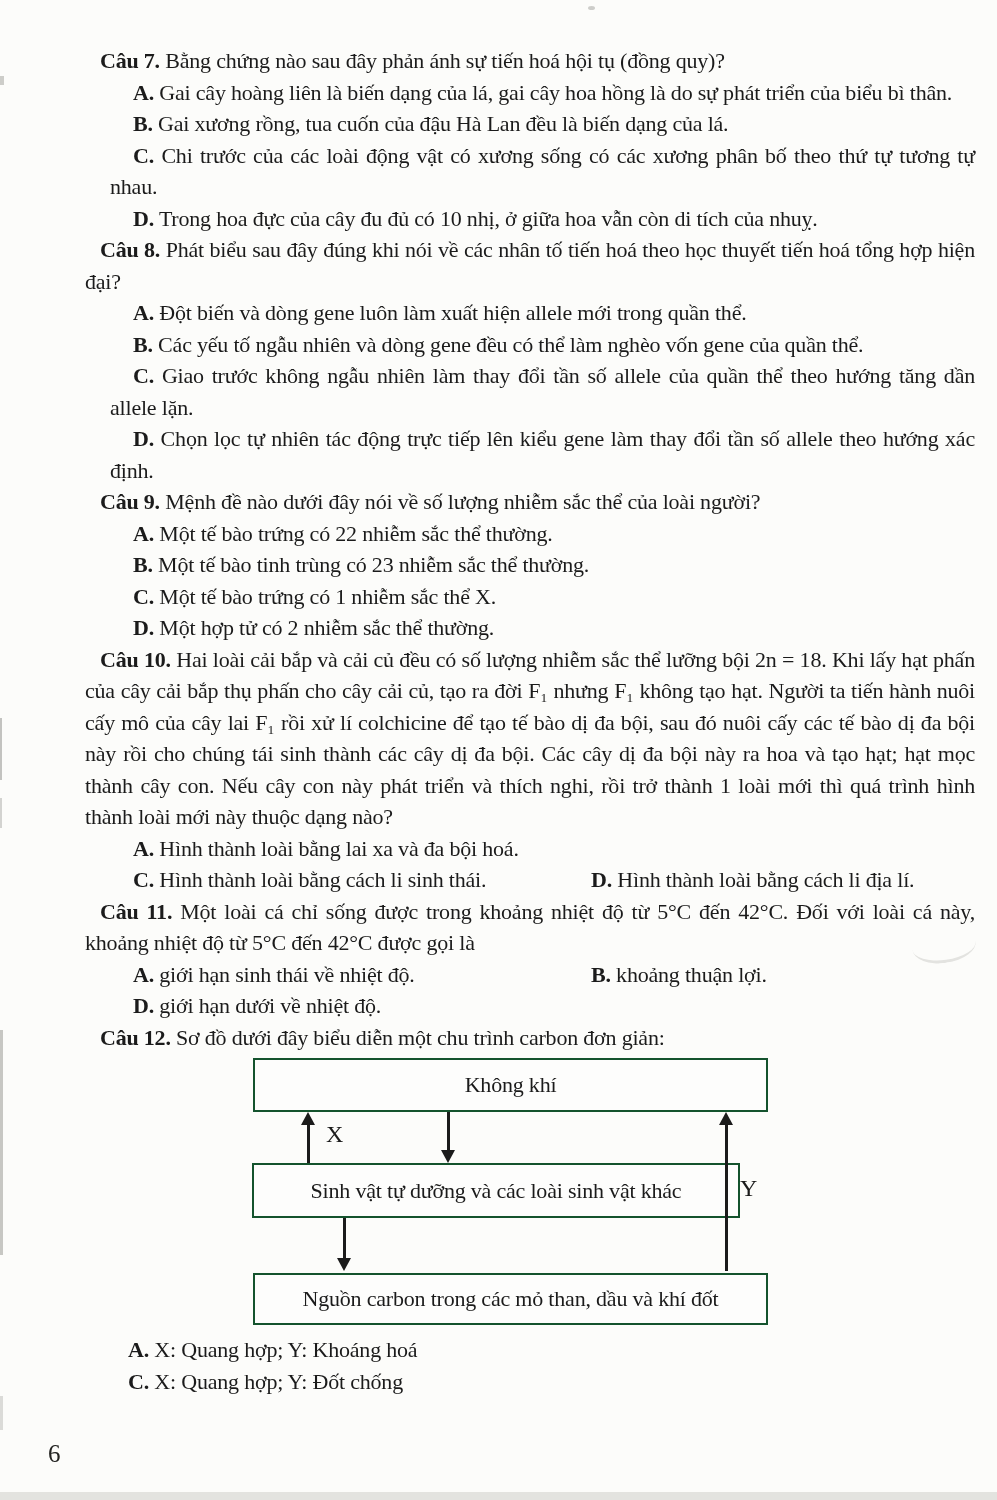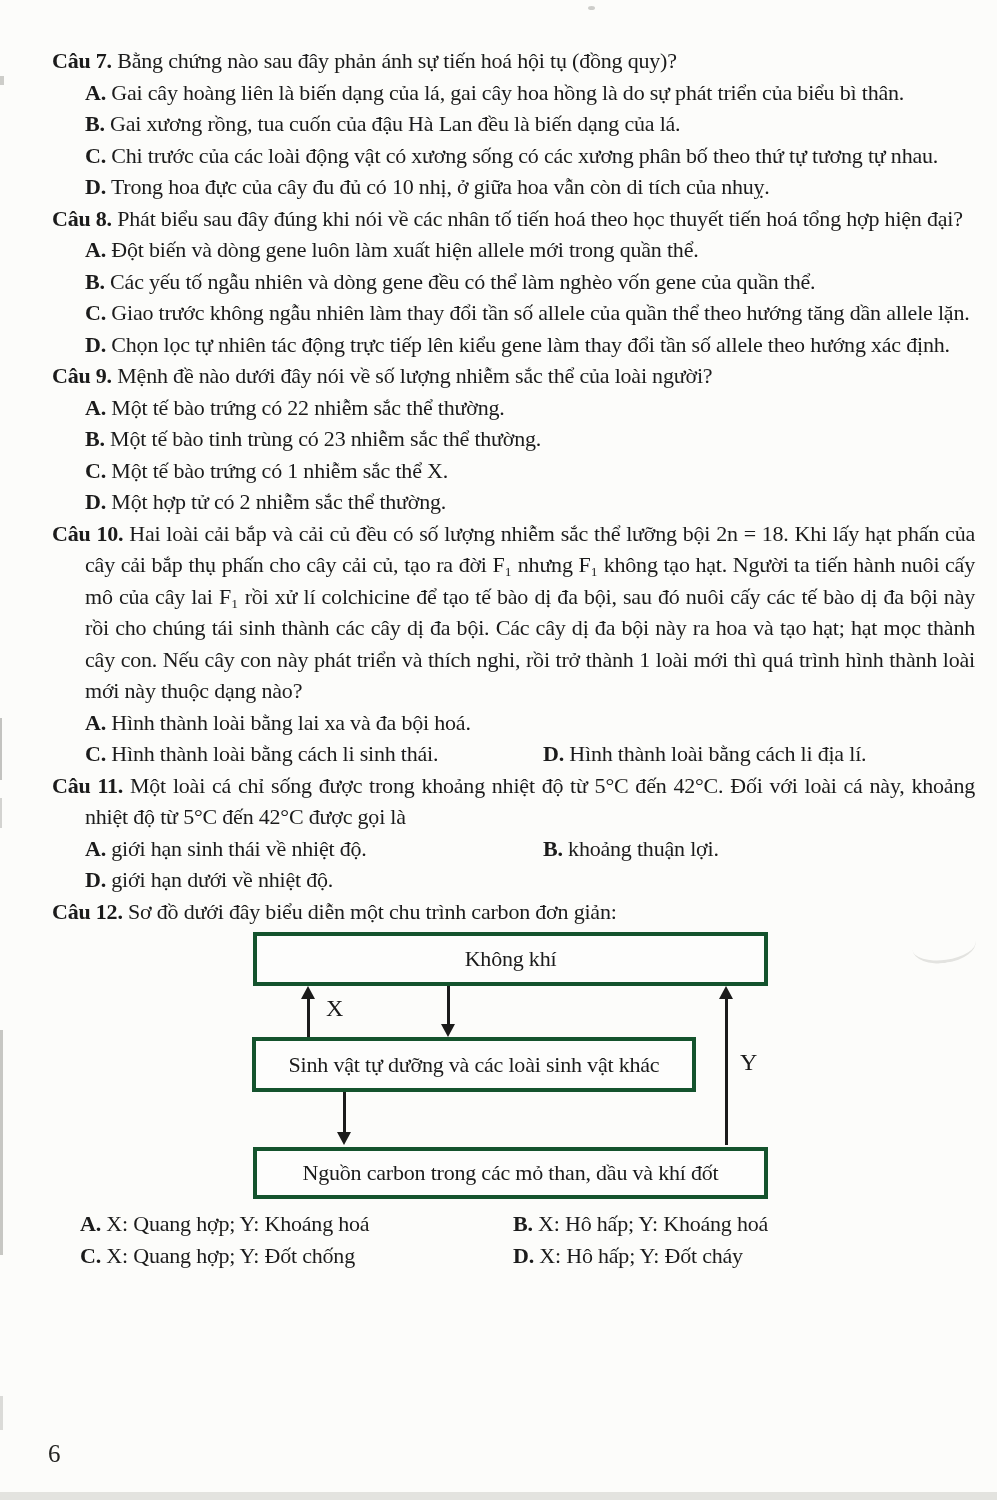--- a/index.html
+++ b/index.html
@@ -20,21 +20,21 @@
     color: #1b1b1b;
   }
   .content {
     position: absolute;
     left: 52px;
     top: 45px;
     width: 923px;
     text-align: justify;
   }
   p { margin: 0; }
-  b { font-weight: bold; }
+  b { font-weight: bold; margin-left: 48px; }
 
   
   .q { padding-left: 33px; text-indent: -33px; }
 
   
   .opt { padding-left: 58px; text-indent: -25px; }
 
   
   .optrow { display: flex; padding-left: 33px; }
   .optrow .oc { text-indent: 0; }
@@ -49,29 +49,29 @@
   .diagram {
     position: relative;
     width: 730px;
     height: 265px;
     margin: 5px 0 11px 148px;
     text-align: center;
     text-indent: 0;
   }
   .dbox {
     position: absolute;
-    border: 4px solid #14532d;
+    border: 2px solid #14532d;
     background: #fdfdfc;
     display: flex;
     align-items: center;
     justify-content: center;
     box-sizing: border-box;
   }
   .box-air    { left: 53px; top: 0;     width: 515px; height: 54px; }
-  .box-org    { left: 52px; top: 105px; width: 444px; height: 55px; }
+  .box-org    { left: 52px; top: 105px; width: 488px; height: 55px; }
   .box-src    { left: 53px; top: 215px; width: 515px; height: 52px; }
   .vline { position: absolute; width: 3px; background: #1b1b1b; }
   .ah-up, .ah-down {
     position: absolute;
     width: 0; height: 0;
     border-left: 7px solid transparent;
     border-right: 7px solid transparent;
   }
   .ah-up   { border-bottom: 13px solid #1b1b1b; }
   .ah-down { border-top: 13px solid #1b1b1b; }
@@ -242,33 +242,25 @@
       <div class="vline" style="left:525px; top:66px; height:147px;"></div>
       <div class="ah-up" style="left:519px; top:54px;"></div>
       <div class="dlabel" style="left:540px; top:116px;">Y</div>
     </div>
 
     <div class="optrow q12row">
       <p class="oc oc-a">
         <b>A.</b>
         <span>X: Quang hợp; Y: Khoáng hoá</span>
       </p>
-      <p class="oc oc-b">
-        <b>B.</b>
-        <span>X: Hô hấp; Y: Khoáng hoá</span>
-      </p>
     </div>
     <div class="optrow q12row">
       <p class="oc oc-a">
         <b>C.</b>
         <span>X: Quang hợp; Y: Đốt chống</span>
-      </p>
-      <p class="oc oc-b">
-        <b>D.</b>
-        <span>X: Hô hấp; Y: Đốt cháy</span>
       </p>
     </div>
 
   </div>
 
   <div class="page-num">6</div>
 
   <div class="artifact edge-a"></div>
   <div class="artifact edge-b"></div>
   <div class="artifact edge-c"></div>

